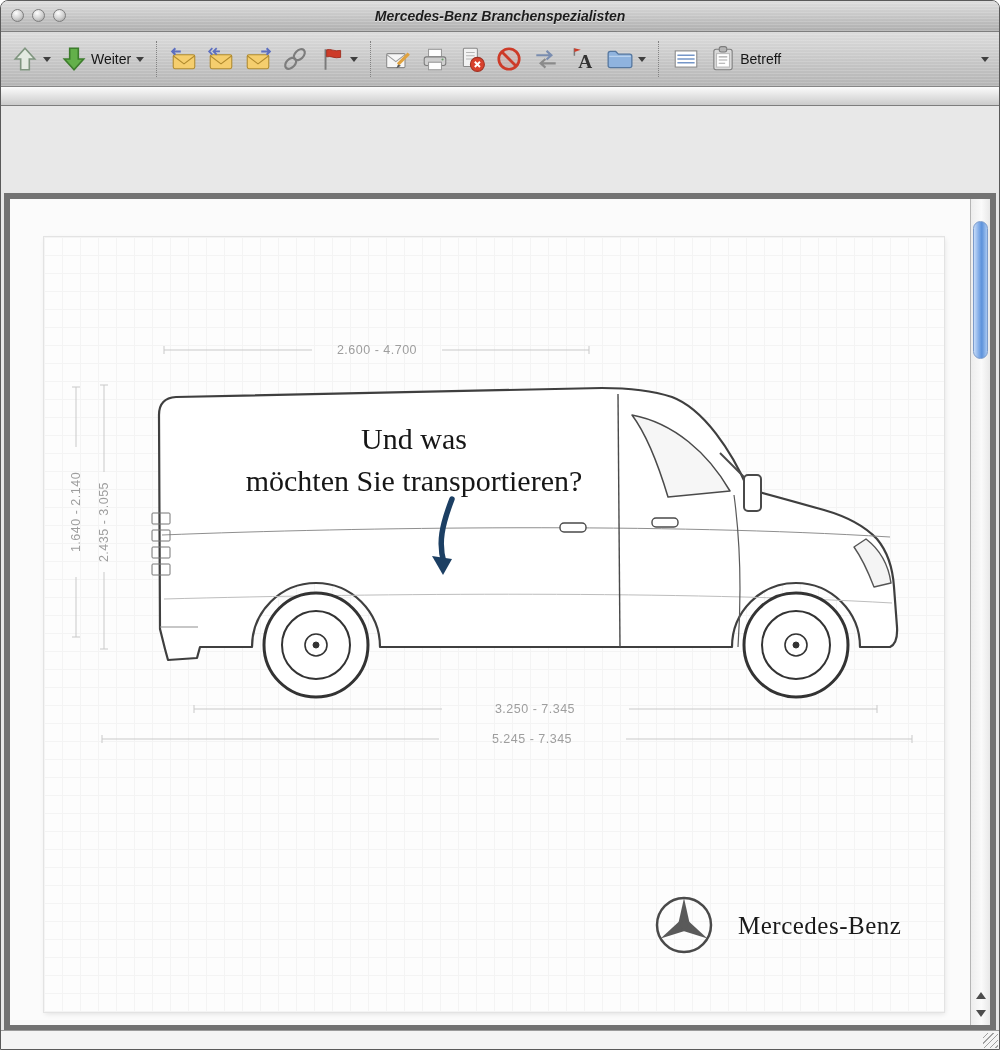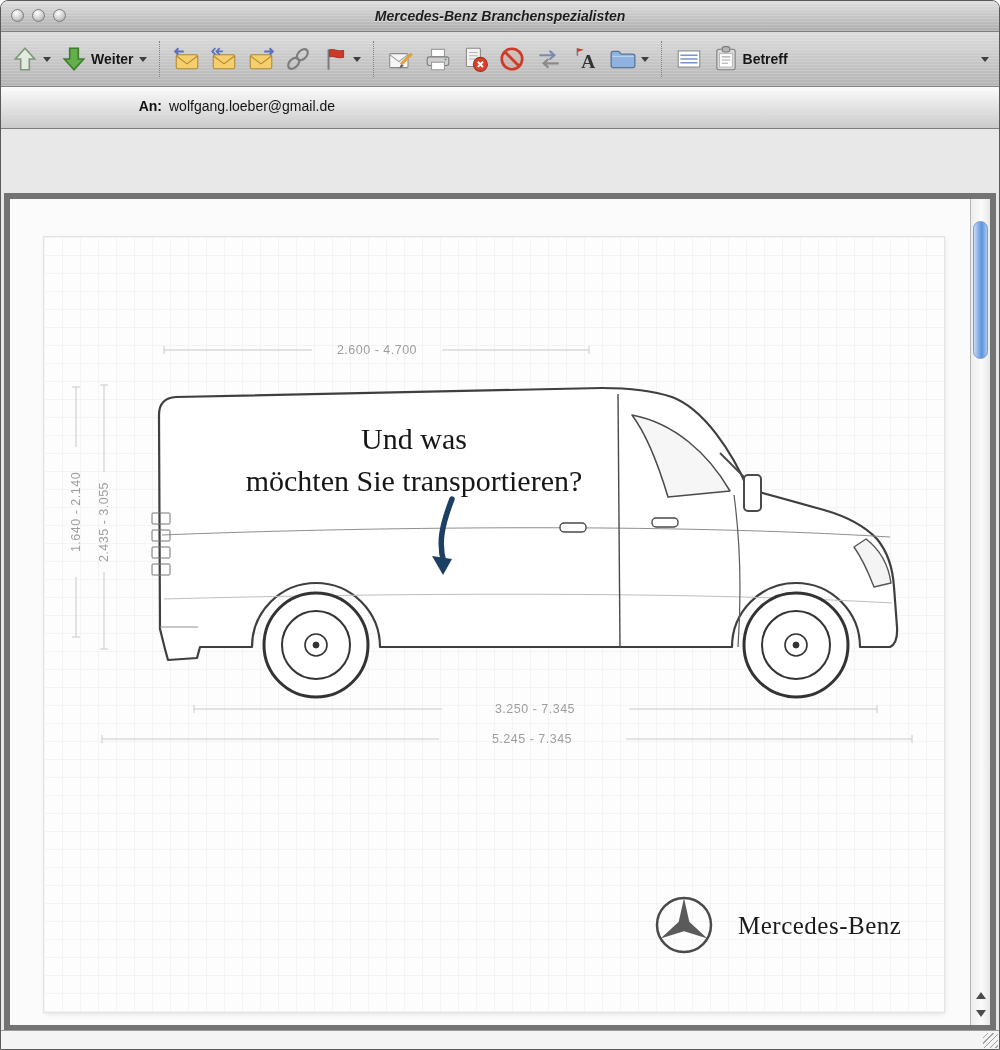--- a/index.html
+++ b/index.html
@@ -17,21 +17,21 @@
   .tl{width:13px;height:13px;border-radius:50%;border:1px solid #7d7d7d;box-sizing:border-box;
     background:radial-gradient(circle at 38% 28%,#fdfdfd,#cfcfcf 55%,#969696);}
   .title{line-height:30px;text-align:center;font-weight:bold;font-size:14px;color:#1d1d1d;
     text-shadow:0 1px 0 rgba(255,255,255,.55);position:relative;z-index:1;}
 
   
   .toolbar{position:relative;height:54px;background:linear-gradient(#dcdcdc,#b4b4b4);
     border-bottom:1px solid #858585;display:flex;align-items:center;padding:0 10px;gap:9px;}
   .tbtn{display:flex;align-items:center;gap:2px;position:relative;z-index:1;}
   .tbtn svg{display:block;}
-  .tlabel{font-size:14px;color:#161616;margin:0 1px;font-weight:bold;}
+  .tlabel{font-size:14px;color:#161616;margin:0 1px;}
   .dd{width:0;height:0;border-left:4px solid transparent;border-right:4px solid transparent;
     border-top:5px solid #3f3f3f;margin-left:2px;}
   .sep{width:1px;height:36px;border-left:1px dotted #828282;margin:0 3px;position:relative;z-index:1;}
   .tspacer{flex:1;}
 
   
   .headers{background:linear-gradient(#fbfbfb,#cbcbcb);border-bottom:1px solid #7d7d7d;
     padding:8px 0 10px 0;}
   .hrow{display:flex;font-size:14px;line-height:23px;}
   .hlabel{width:168px;text-align:right;font-weight:bold;color:#111;padding-right:7px;box-sizing:border-box;flex:none;}
@@ -247,24 +247,20 @@
       <span class="tlabel">Betreff</span>
     </div>
 
     <div class="tspacer"></div>
     <div class="tbtn">
       <span class="dd"></span>
     </div>
   </div>
 
   <div class="headers">
-    <div class="hrow">
-      <span class="hlabel">An:</span>
-      <span class="hvalue">wolfgang.loeber@gmail.de</span>
-    </div>
   </div>
 
   <div class="content">
     <div class="page">
       <svg viewBox="0 0 900 775" width="900" height="775">
 
         <g stroke="#c9c9c9" stroke-width="1" fill="none">
 
           <path d="M120,109 V117 M545,109 V117"></path>
           <path d="M120,113 H268 M398,113 H545"></path>

